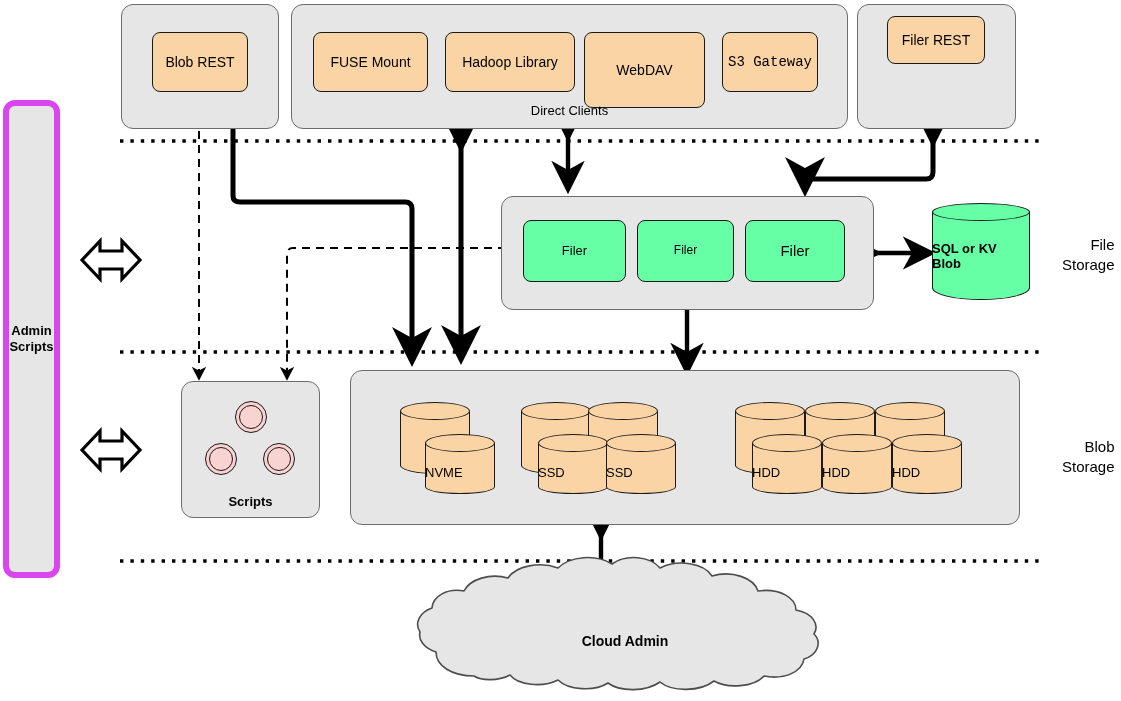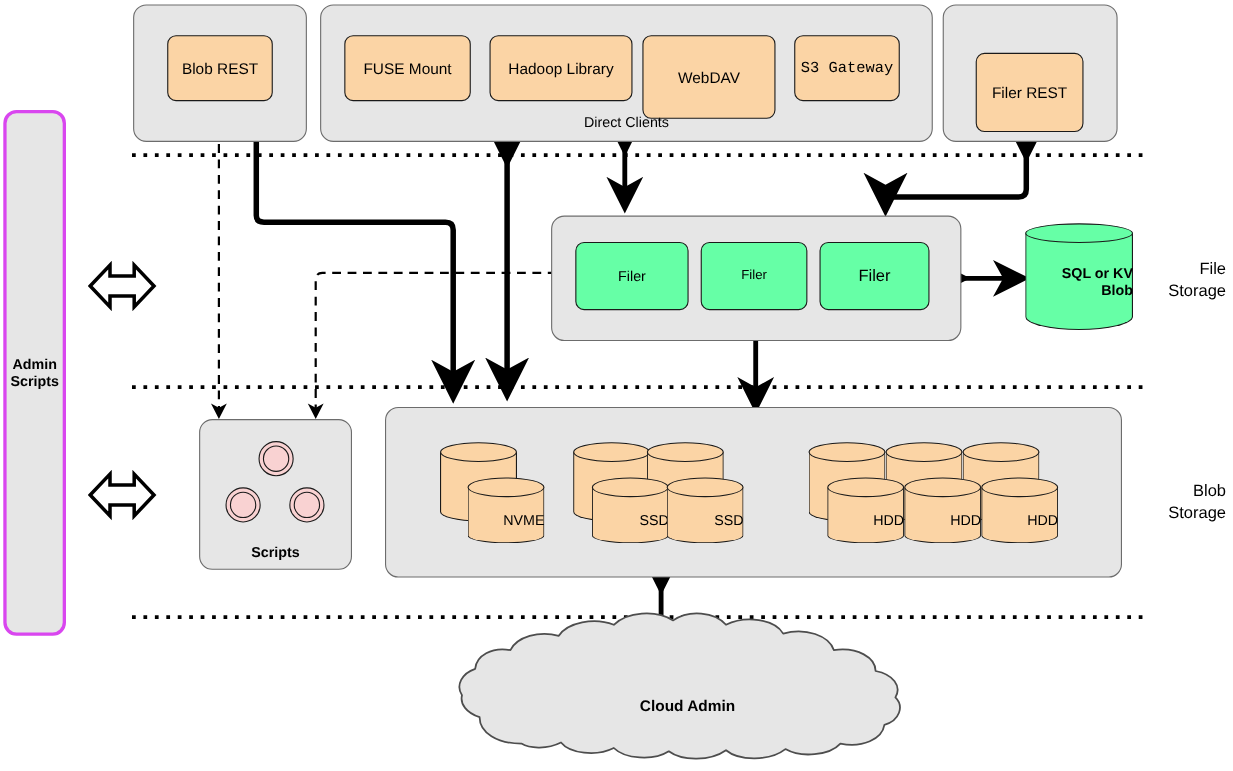--- a/index.html
+++ b/index.html
@@ -24,21 +24,21 @@
   }
   .node.orange{background:#fbd4a5;}
   .node.green{background:#66ffa6;}
   .cap{
     position:absolute;text-align:center;font-size:13px;line-height:1.25;
   }
   .cap.bold{font-weight:bold;}
 
   
   #admin{
-    position:absolute;background:#e6e6e6;border:3px solid #d946ef;border-radius:12px;
+    position:absolute;background:#e6e6e6;border:6px solid #d946ef;border-radius:12px;
     box-sizing:border-box;display:flex;align-items:center;justify-content:center;
   }
   #admin .lbl{font-size:13px;font-weight:bold;text-align:center;line-height:1.25;}
 
   
   .zonelabel{position:absolute;font-size:15px;line-height:1.3;text-align:right;}
 
   
   .cyl{position:absolute;}
   .cyl .body{
@@ -46,21 +46,21 @@
     background:#fbd4a5;border-left:1px solid #1a1a1a;border-right:1px solid #1a1a1a;
     border-bottom:1px solid #1a1a1a;border-radius:0 0 50% 50%/0 0 14% 14%;
     box-sizing:border-box;
   }
   .cyl .top{
     position:absolute;left:0;right:0;top:0;height:18px;
     background:#fbd4a5;border:1px solid #1a1a1a;border-radius:50%;
     box-sizing:border-box;
   }
   .cyl .txt{
-    position:absolute;left:0;right:0;bottom:14px;text-align:right;
+    position:absolute;left:0;right:0;bottom:14px;text-align:left;
     font-size:13px;color:#000;
   }
   .cyl.green .body{background:#66ffa6;}
   .cyl.green .top{background:#66ffa6;}
   .cyl.green .txt{font-weight:bold;line-height:1.2;}
 
   
   .mcircle{
     position:absolute;border-radius:50%;background:#f9d2d2;
     border:1px solid #1a1a1a;box-sizing:border-box;
@@ -165,21 +165,21 @@
   <div class="node orange" style="left:152px;top:32px;width:96px;height:60px;">Blob REST</div>
 
   <div class="grp" style="left:291px;top:4px;width:557px;height:125px;"></div>
   <div class="node orange" style="left:445px;top:32px;width:130px;height:60px;">Hadoop Library</div>
   <div class="node orange" style="left:313px;top:32px;width:115px;height:60px;">FUSE Mount</div>
   <div class="node orange" style="left:584px;top:32px;width:121px;height:76px;">WebDAV</div>
   <div class="node orange" style="left:722px;top:32px;width:96px;height:60px;font-family:Liberation Mono, monospace;">S3 Gateway</div>
   <div class="cap" style="left:291px;top:103px;width:557px;">Direct Clients</div>
 
   <div class="grp" style="left:857px;top:4px;width:159px;height:125px;"></div>
-  <div class="node orange" style="left:887px;top:48px;width:98px;height:72px;">Filer REST</div>
+  <div class="node orange" style="left:887px;top:16px;width:98px;height:48px;">Filer REST</div>
 
   <div class="grp" style="left:501px;top:196px;width:373px;height:114px;"></div>
   <div class="node green" style="left:523px;top:220px;width:103px;height:62px;font-size:13px;">Filer</div>
   <div class="node green" style="left:637px;top:220px;width:97px;height:62px;font-size:12px;">Filer</div>
   <div class="node green" style="left:745px;top:220px;width:100px;height:62px;font-size:15px;">Filer</div>
 
   <div class="cyl green" style="left:932px;top:203px;width:98px;height:97px;">
     <div class="body"></div>
     <div class="top"></div>
     <div class="txt" style="bottom:28px;">

